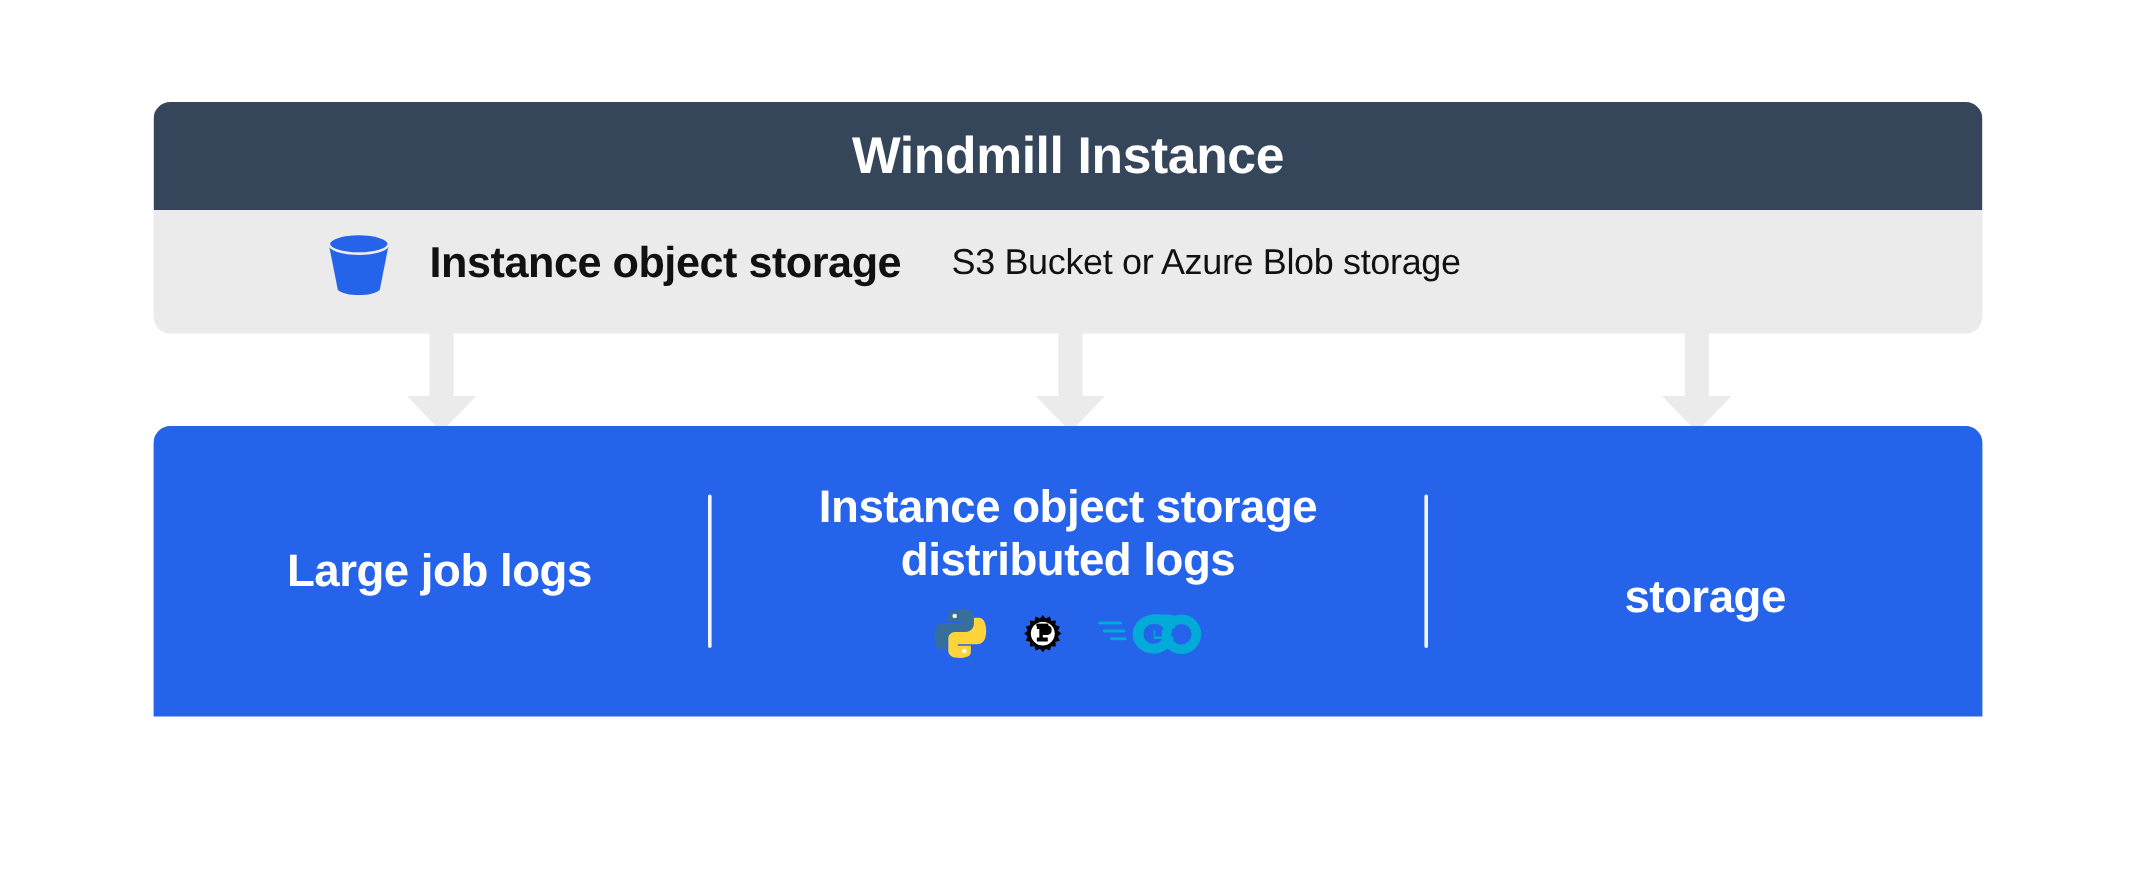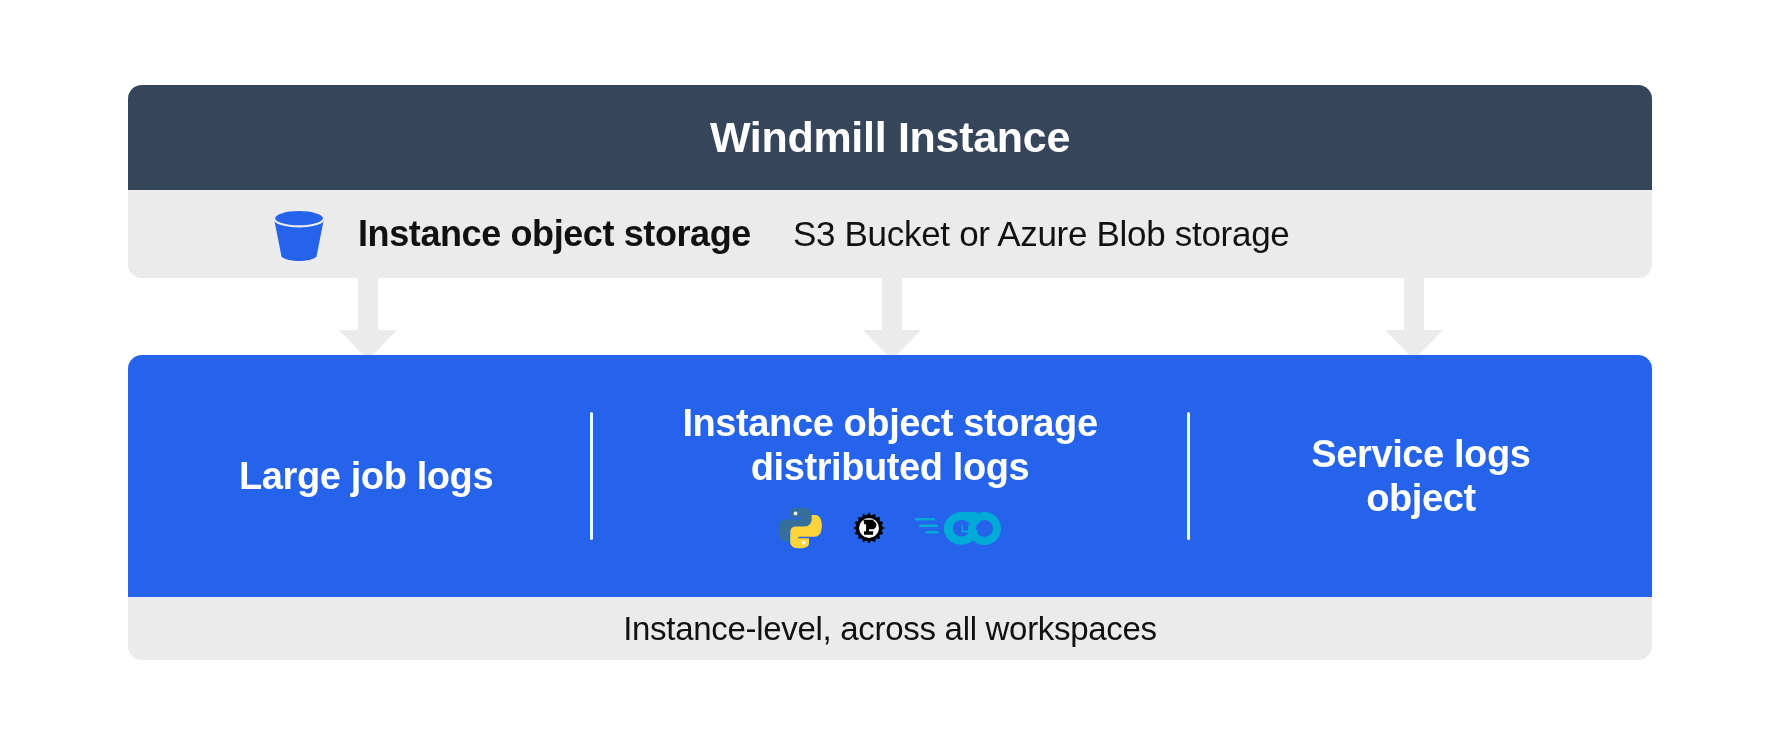--- a/index.html
+++ b/index.html
@@ -26,21 +26,21 @@
     top: 85px;
     width: 1524px;
     height: 193px;
     border-radius: 14px;
     overflow: hidden;
     background: #ebebeb;
   }
 
   .header-bar {
     width: 100%;
-    height: 105px;
+    height: 90px;
     background: #36465a;
     display: flex;
     align-items: center;
     justify-content: center;
   }
 
   .header-title {
     color: #ffffff;
     font-size: 43px;
     font-weight: bold;
@@ -67,21 +67,21 @@
 
   .subtitle-strong {
     font-size: 36px;
     font-weight: bold;
     color: #111111;
     letter-spacing: -0.4px;
     white-space: nowrap;
   }
 
   .subtitle-regular {
-    font-size: 35px;
+    font-size: 30px;
     font-weight: normal;
     color: #111111;
     letter-spacing: -0.3px;
     white-space: nowrap;
     margin-left: 42px;
   }
 
   
   .arrow {
     position: absolute;
@@ -268,24 +268,21 @@
           </svg>
         </span>
 
       </div>
     </div>
 
     <div class="divider"></div>
 
     <div class="blue-col col-c">
       <div class="col-title">
-        <span>Service logs</span><br>
-        <span>object</span>
-      </div>
-    </div>
-
-  </div>
-
-  <div class="footer-card">
-    <span class="footer-text">Instance-level, across all workspaces</span>
-  </div>
+        <br>
+        <span>storage</span>
+      </div>
+    </div>
+
+  </div>
+
 
 </div>
 
 </body></html>

